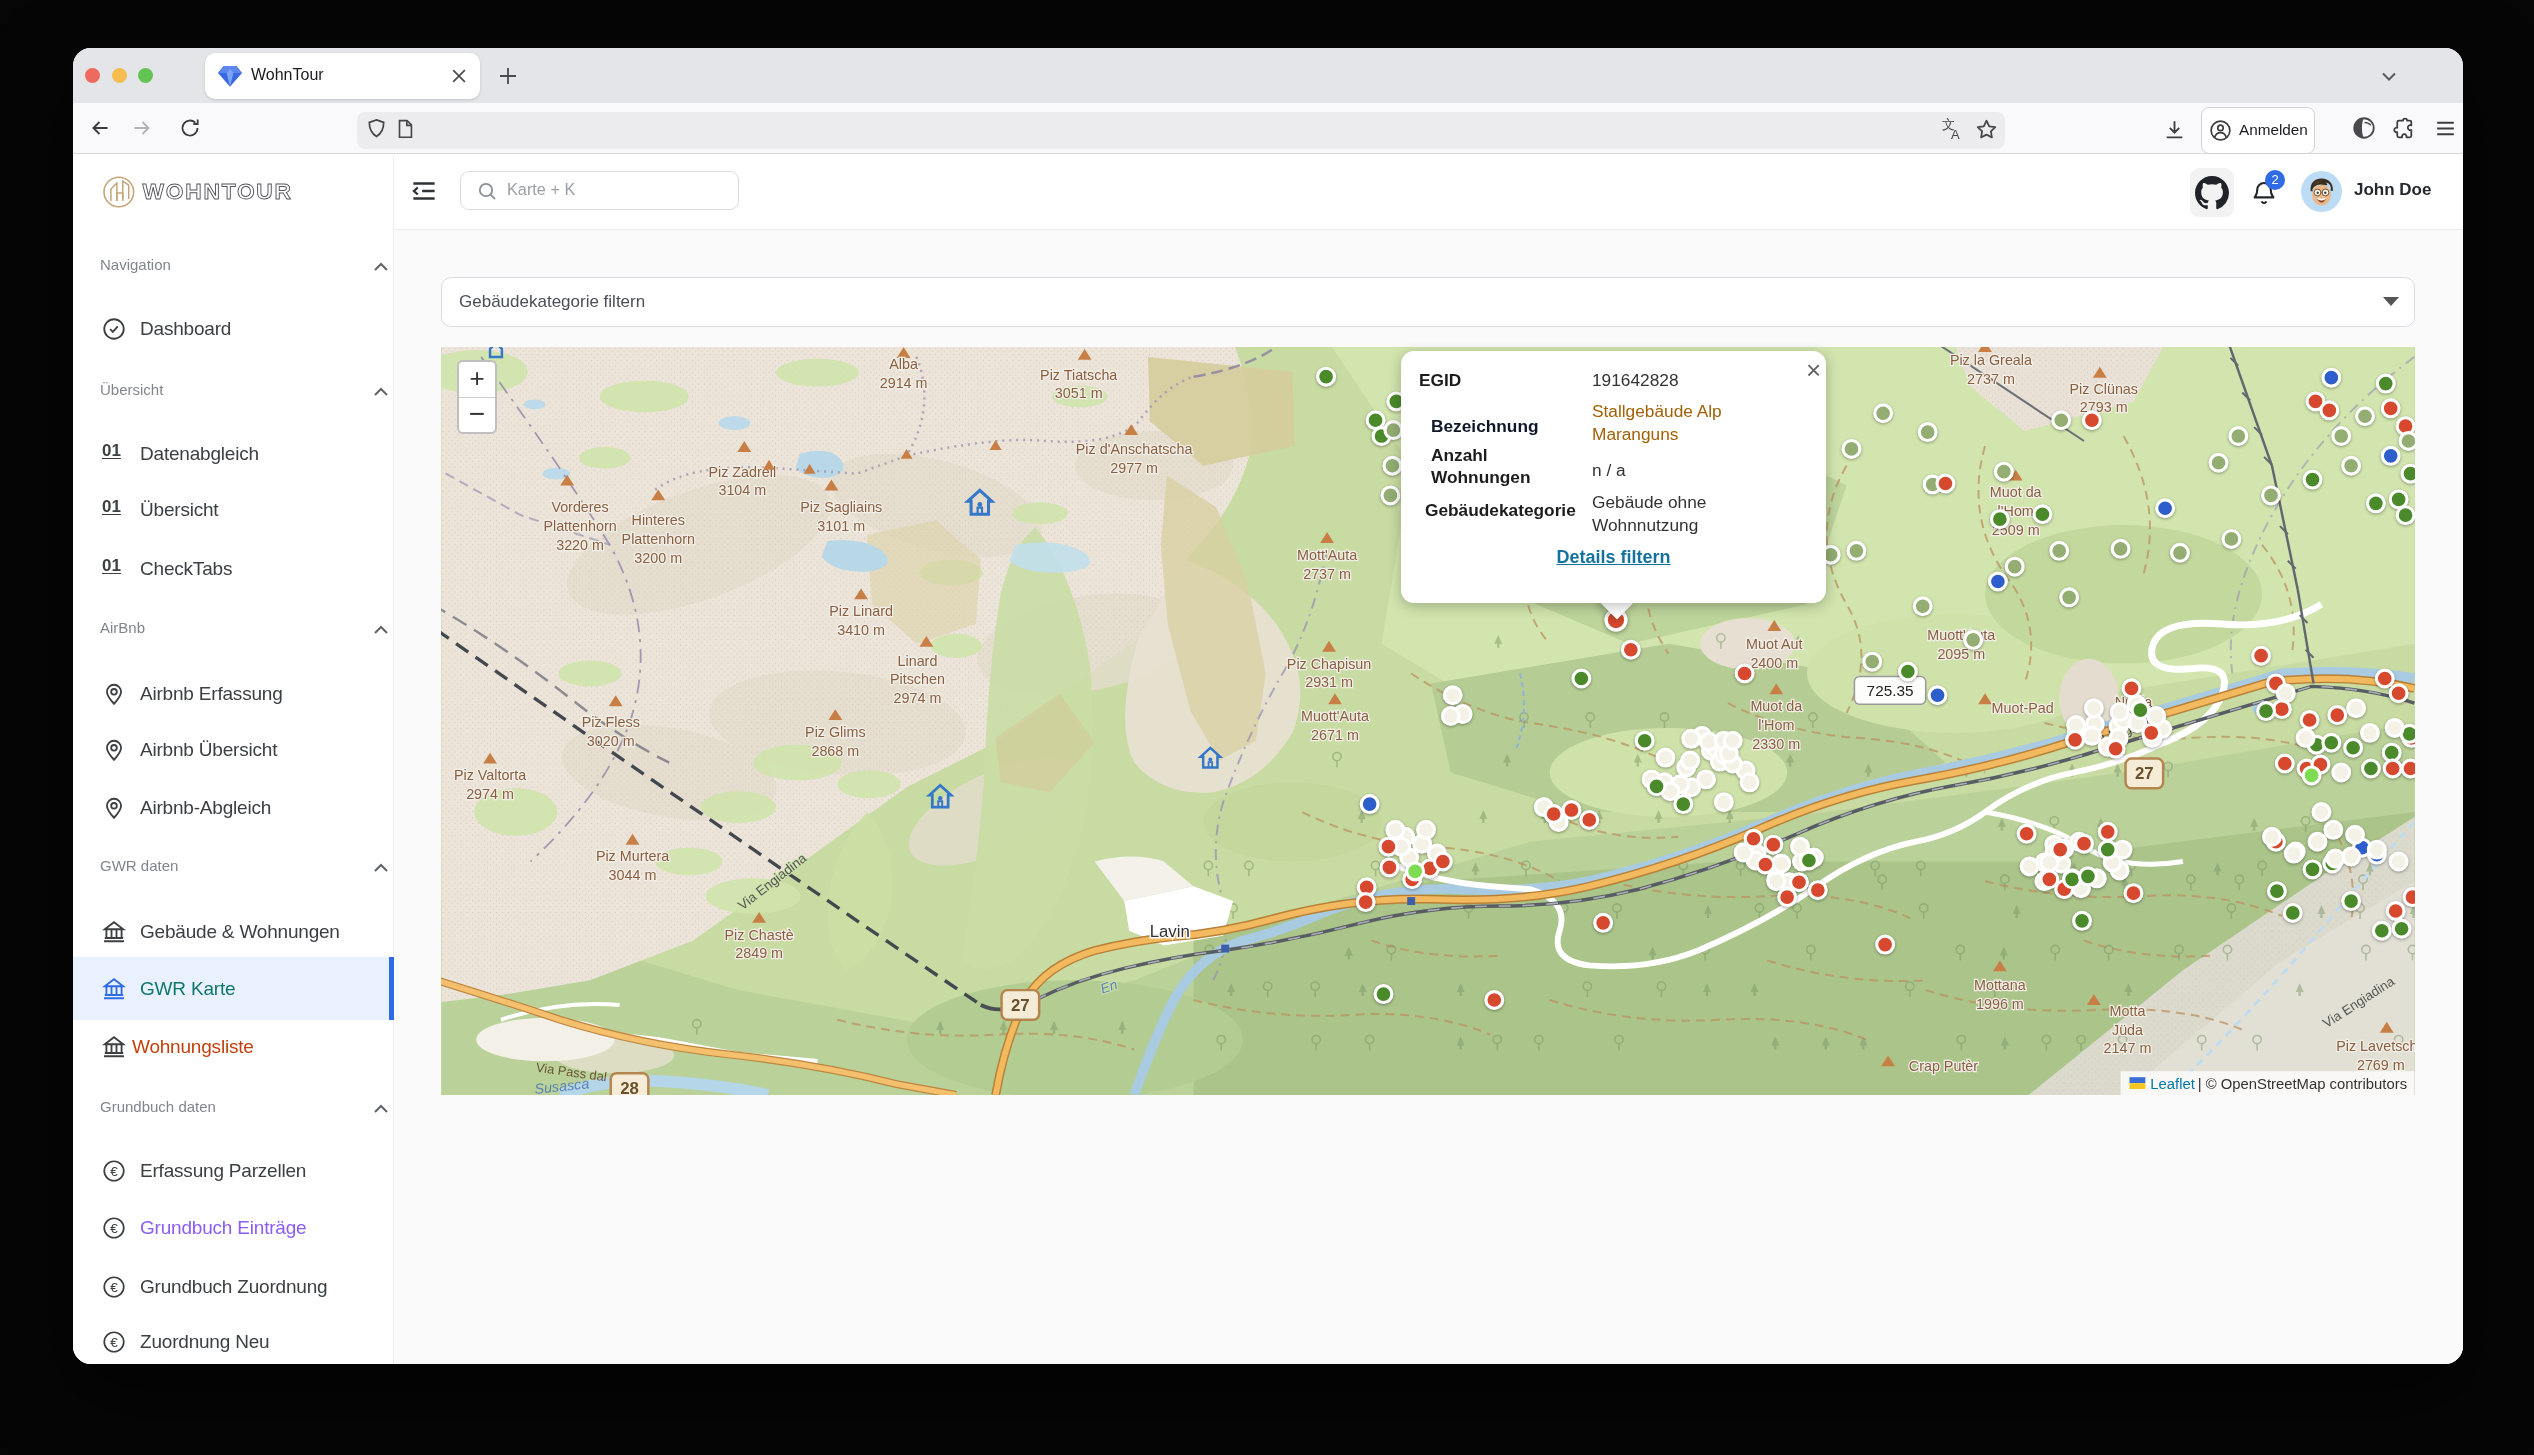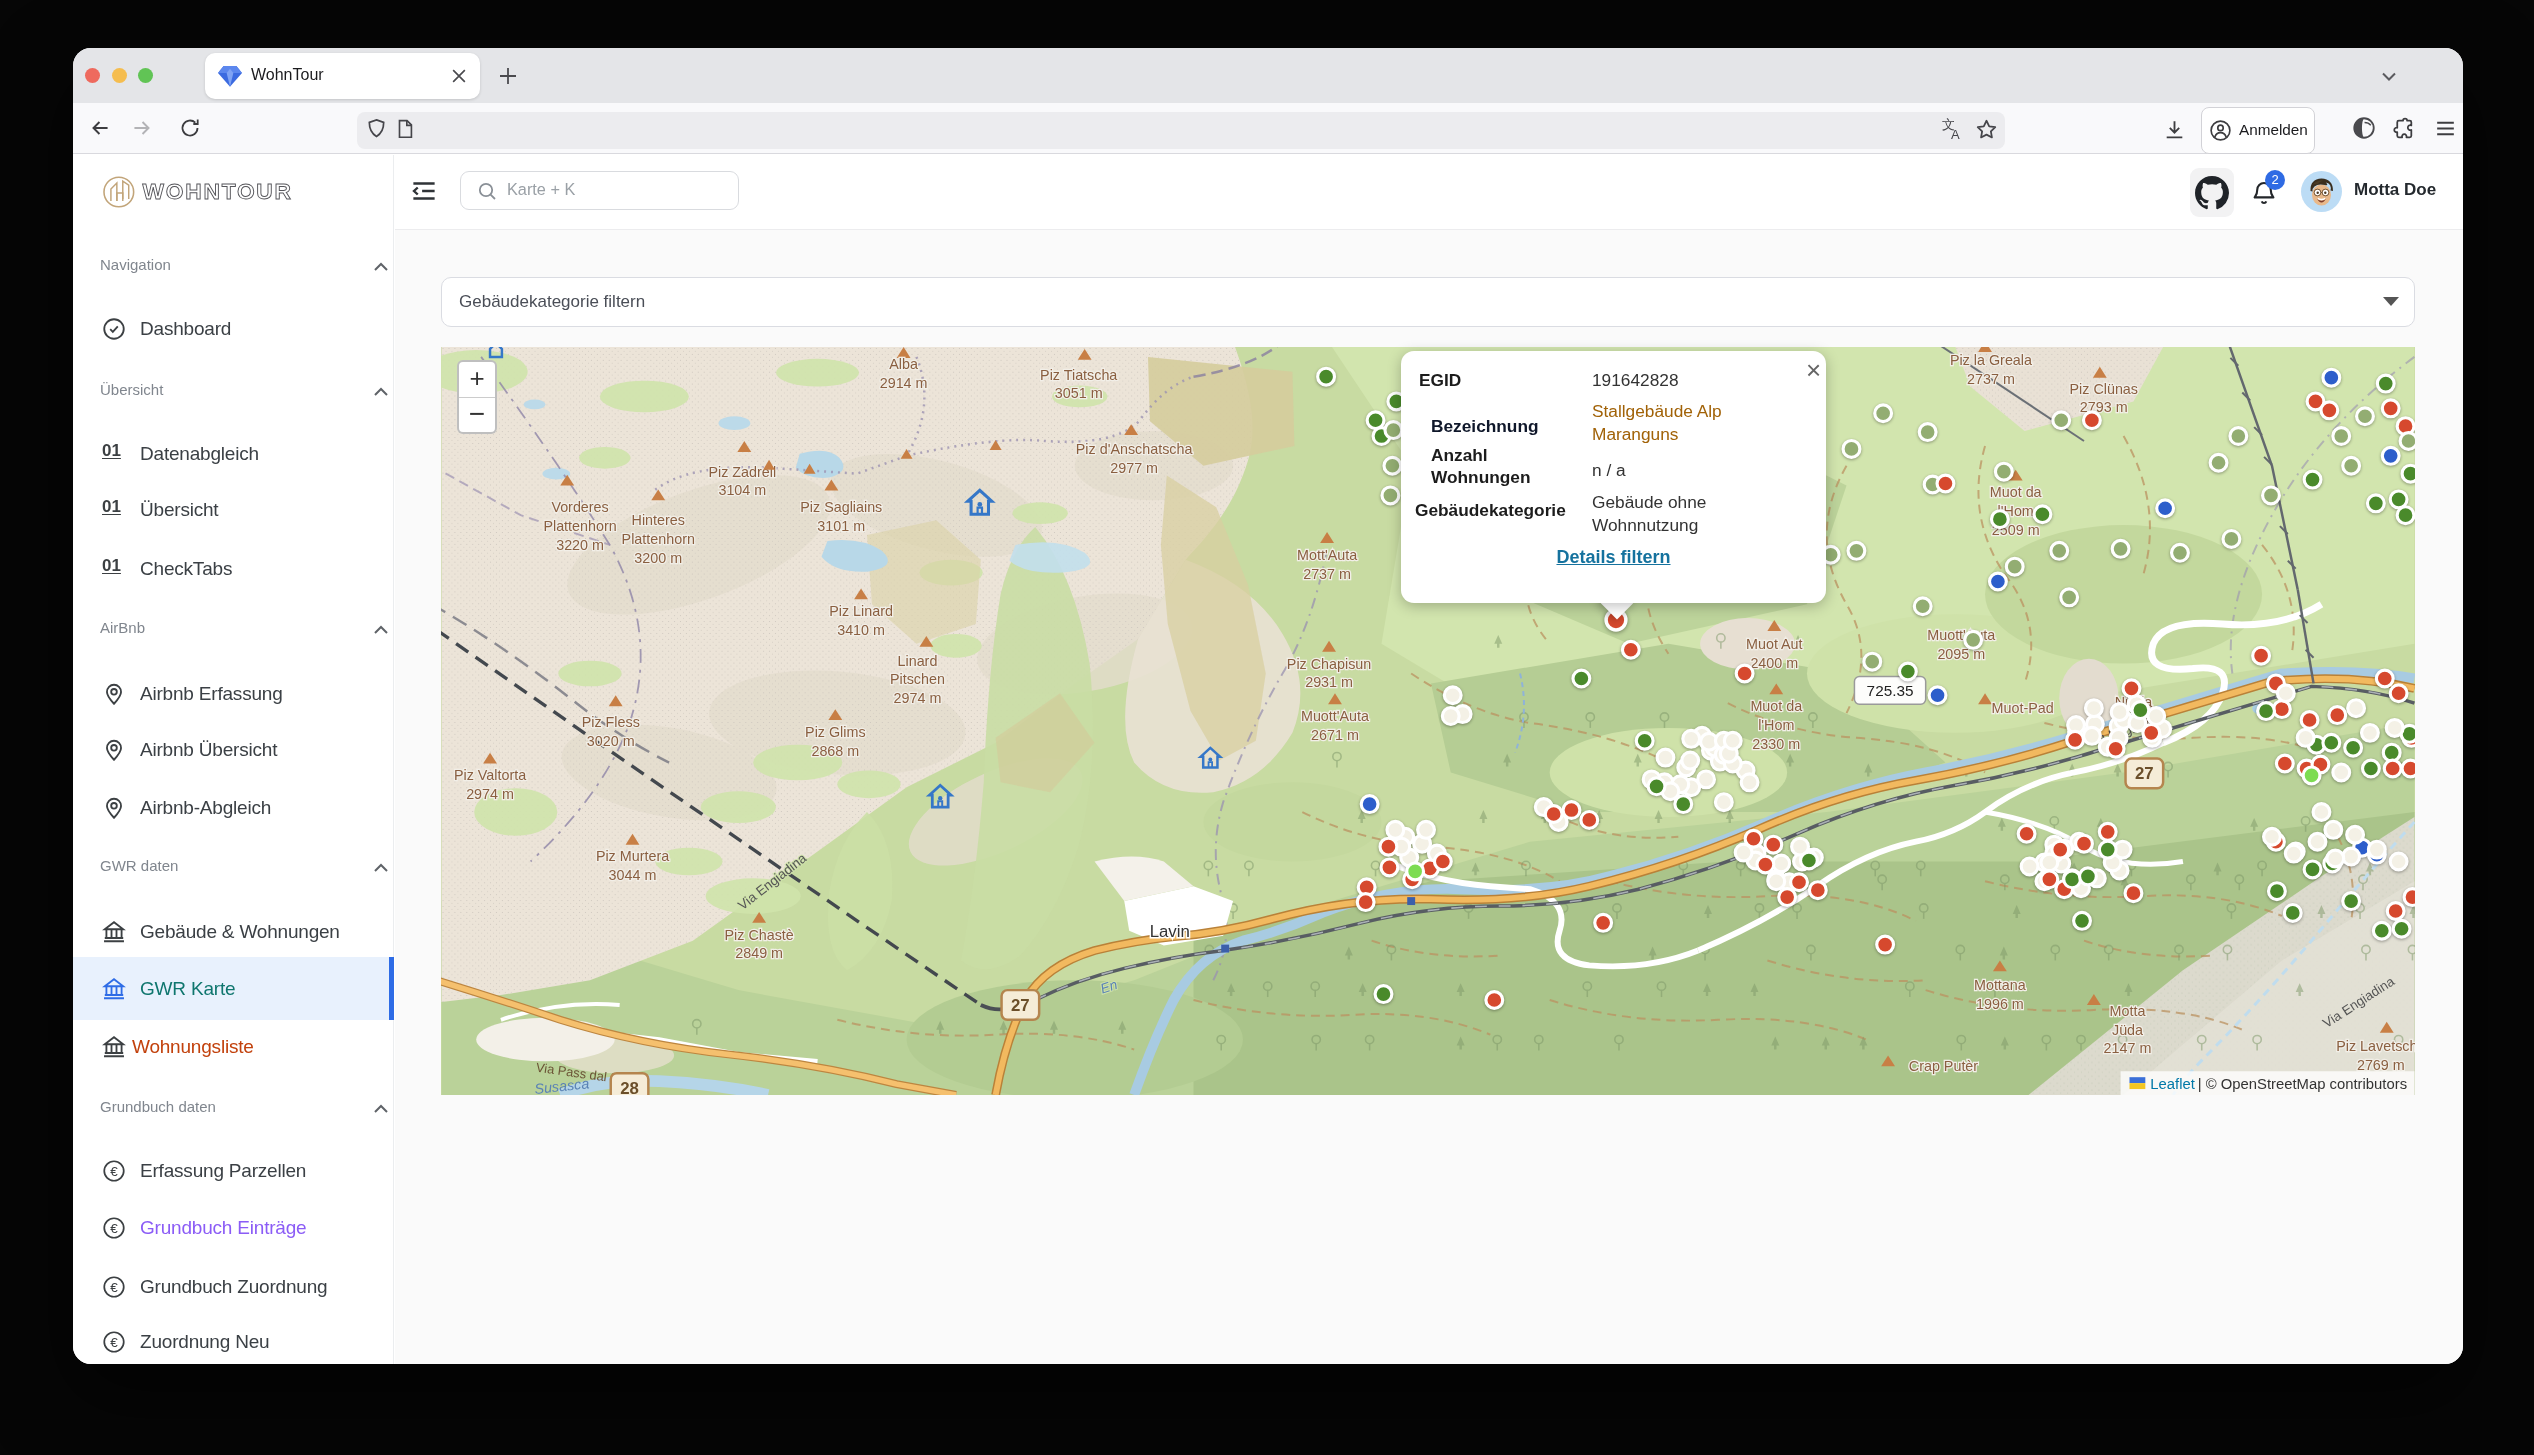--- a/index.html
+++ b/index.html
@@ -202,21 +202,21 @@
 <circle cx="16.5" cy="21.5" r="2.8" fill="#fff"></circle>
         <circle cx="24.5" cy="21.5" r="2.8" fill="#fff"></circle>
 <circle cx="16.7" cy="21.8" r="1.2" fill="#4a3621"></circle>
         <circle cx="24.3" cy="21.8" r="1.2" fill="#4a3621"></circle>
 <circle cx="16.5" cy="21.5" r="3.4" fill="none" stroke="#6b5136" stroke-width="0.9"></circle>
 <circle cx="24.5" cy="21.5" r="3.4" fill="none" stroke="#6b5136" stroke-width="0.9"></circle>
 <path d="M19.9 21.5h1.4" stroke="#6b5136" stroke-width="0.9"></path>
 <path d="M16 27.5 Q20.5 32 25 27.5 Q23 31.5 20.5 31.5 Q18 31.5 16 27.5z" fill="#7c3b2a"></path>
 <path d="M16.5 28 Q20.5 30.5 24.5 28 L24 26.8 Q20.5 28.5 17 26.8z" fill="#fff"></path>
 </svg></div>
-  <div class="abs" style="left:2281px;top:132px;font-size:17px;font-weight:700;color:#24292e">Motta Doe</div>
+  <div class="abs" style="left:2281px;top:132px;font-size:17px;font-weight:700;color:#24292e">John Doe</div>
 
   <div class="abs" style="left:322px;top:182px;width:2068px;height:1134px;background:#fafafa"></div>
 
   <div class="abs" style="left:368px;top:229px;width:1974px;height:50px;background:#fff;border:1px solid #dadce2;border-radius:10px"></div>
   <div class="abs" style="left:386px;top:244px;font-size:17px;color:#4a4e57">Gebäudekategorie filtern</div>
   <div class="abs" style="left:2310px;top:249px;width:0;height:0;border-left:8px solid transparent;border-right:8px solid transparent;border-top:9px solid #555"></div>
 
   <div class="abs" style="left:368px;top:299px;width:1974px;height:748px;overflow:hidden;background:#c8dba2">
     <svg width="1974" height="748" viewBox="0 0 1994 756" style="position:absolute;left:0;top:0;font-family:'Liberation Sans',sans-serif">
         <defs>
@@ -1127,18 +1127,18 @@
 
   <div class="abs" style="left:1531px;top:540px;width:26px;height:26px;background:#fff;transform:rotate(45deg);box-shadow:0 3px 8px rgba(0,0,0,0.25)"></div>
   <div class="abs" style="left:1328px;top:303px;width:425px;height:252px;background:#fff;border-radius:13px;box-shadow:0 3px 14px rgba(0,0,0,0.25)">
     <div class="abs" style="left:405px;top:4px;font-size:26px;color:#666;font-weight:400">×</div>
     <div class="abs" style="left:18px;top:18px;width:158px;font-size:17.3px;font-weight:bold;color:#1c1c1c;line-height:22px">EGID</div>
     <div class="abs" style="left:191px;top:18px;width:188px;font-size:17.3px;color:#333;line-height:23px">191642828</div>
     <div class="abs" style="left:30px;top:64px;font-size:17.3px;font-weight:bold;color:#0f172a;line-height:22px">Bezeichnung</div>
     <div class="abs" style="left:191px;top:49px;width:183px;font-size:17.3px;color:#a16207;line-height:23px">Stallgebäude Alp Maranguns</div>
     <div class="abs" style="left:30px;top:93px;width:129px;font-size:17.3px;font-weight:bold;color:#1c1c1c;line-height:22px">Anzahl Wohnungen</div>
     <div class="abs" style="left:191px;top:109px;font-size:17.3px;color:#333">n / a</div>
-    <div class="abs" style="left:14px;top:149px;font-size:17.3px;font-weight:bold;color:#1c1c1c">Gebäudekategorie</div>
+    <div class="abs" style="left:24px;top:149px;font-size:17.3px;font-weight:bold;color:#1c1c1c">Gebäudekategorie</div>
     <div class="abs" style="left:191px;top:140px;width:158px;font-size:17.3px;color:#333;line-height:23px">Gebäude ohne Wohnnutzung</div>
     <div class="abs" style="left:0;top:196px;width:425px;text-align:center;font-size:18px;font-weight:bold;color:#15729e;text-decoration:underline">Details filtern</div>
   </div>
 </div>
 
 
 </body></html>

